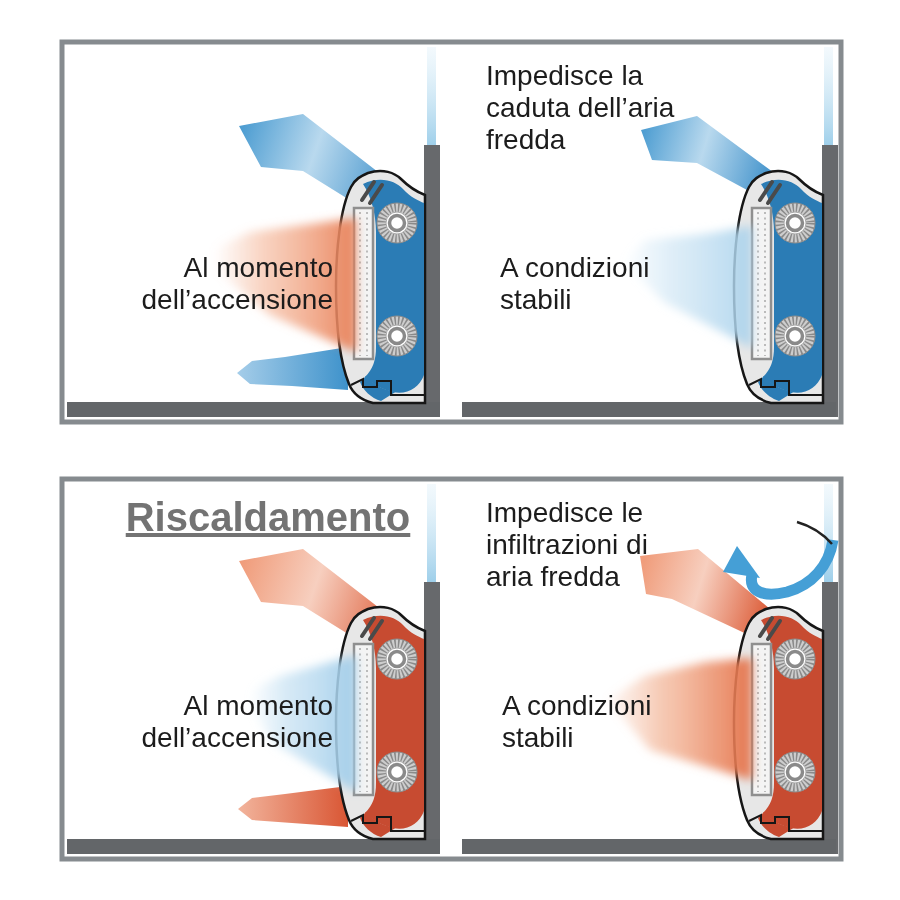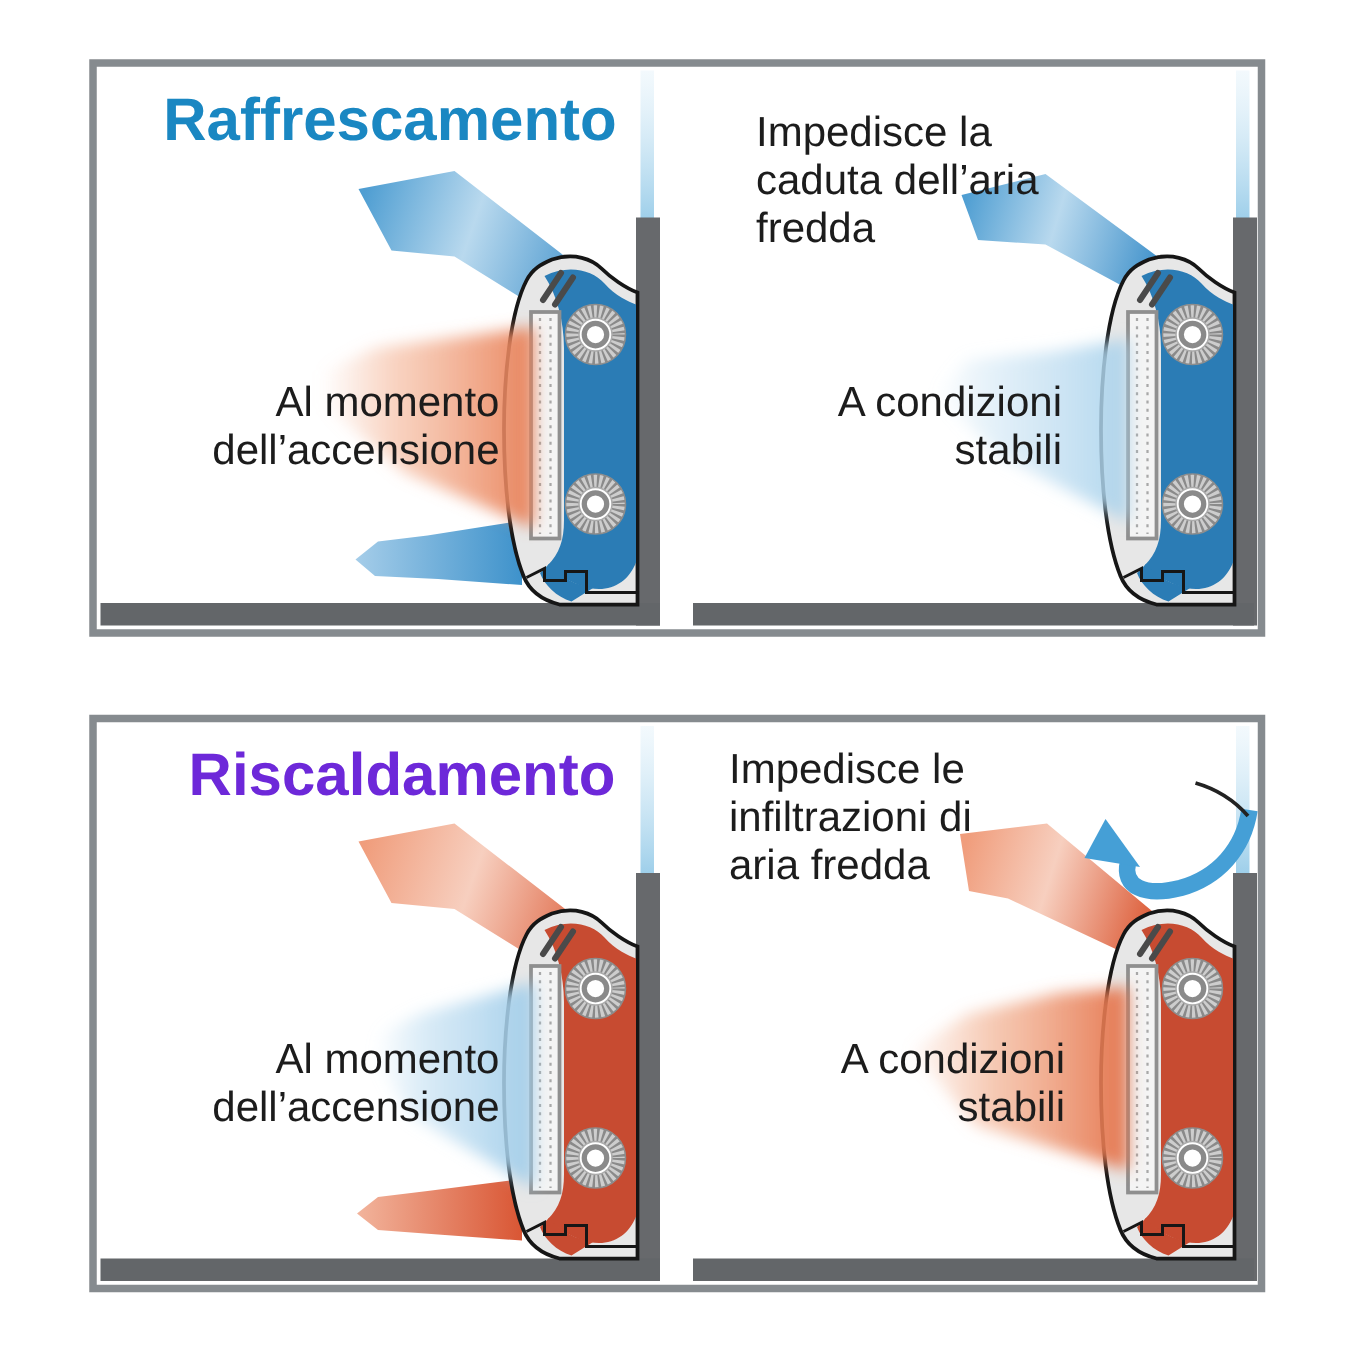--- a/index.html
+++ b/index.html
@@ -7,21 +7,21 @@
     position:relative;width:900px;height:900px;background:#ffffff;overflow:hidden;
     font-family:"Liberation Sans", sans-serif;color:#1c1c1c;
   }
   .stage svg{position:absolute;left:0;top:0;}
   .t{
     position:absolute;font-size:28px;line-height:32px;white-space:pre-line;
     color:#1c1c1c;letter-spacing:0px;
   }
   .title{font-size:40px;line-height:42px;font-weight:bold;text-align:center;}
   .center{text-align:right;}
-  .right{text-align:right;}
+  .right{text-align:left;}
   
   .frame{fill:none;stroke:#868b8f;stroke-width:5;}
   .wall{fill:#67696c;}
   .floor{fill:#636669;}
   .unit-cool{--accent:#2b7cb5;}
   .unit-heat{--accent:#c74b31;}
   .body{fill:#e7e7e7;stroke:#161616;stroke-width:2.5;}
   .accent{fill:var(--accent,#2b7cb5);}
   .footline{fill:none;stroke:#161616;stroke-width:2;}
   .hx{fill:#f4f4f4;stroke:#8f8f8f;stroke-width:2.5;}
@@ -158,33 +158,32 @@
     <polygon fill="url(#gret-warm2)" filter="url(#soft)" points="752,658 752,780 650,750 608,700 645,676 706,662"></polygon>
 
     <g>
       <path d="M 833,540 C 829,566 812,585 787,592 C 763,598 748,591 752,575" fill="none" stroke="#459fd6" stroke-width="11"></path>
       <polygon points="737,546 723,572 760,578" fill="#459fd6"></polygon>
     </g>
     <path d="M 797,522 Q 818,528 832,544" fill="none" stroke="#222222" stroke-width="2.5"></path>
   </g>
 </svg>
 
-<div class="t title" style="left: 88px; top: 59px; width: 344px; color: rgb(26, 135, 194);">Raffrescamento</div>
 
 <div class="t center" style="left:93px;top:252px;width:240px;">Al momento
 dell’accensione</div>
 
-<div class="t" style="left:504px;top:60px;width:260px;margin-top:12px;">Impedisce la
+<div class="t" style="left:486px;top:60px;width:260px;">Impedisce la
 caduta dell’aria
 fredda</div>
 
 <div class="t right" style="left:500px;top:252px;width:208px;">A condizioni
 stabili</div>
 
-<div class="t title" style="left: 88px; top: 496px; width: 360px; color: #6d28d9;">Riscaldamento</div>
+<div class="t title" style="left: 88px; top: 496px; width: 360px; color: #737373; text-decoration: underline;">Riscaldamento</div>
 
 <div class="t center" style="left:93px;top:690px;width:240px;">Al momento
 dell’accensione</div>
 
 <div class="t" style="left:486px;top:497px;width:260px;">Impedisce le
 infiltrazioni di
 aria fredda</div>
 
 
 <div class="t right" style="left:502px;top:690px;width:208px;">A condizioni

